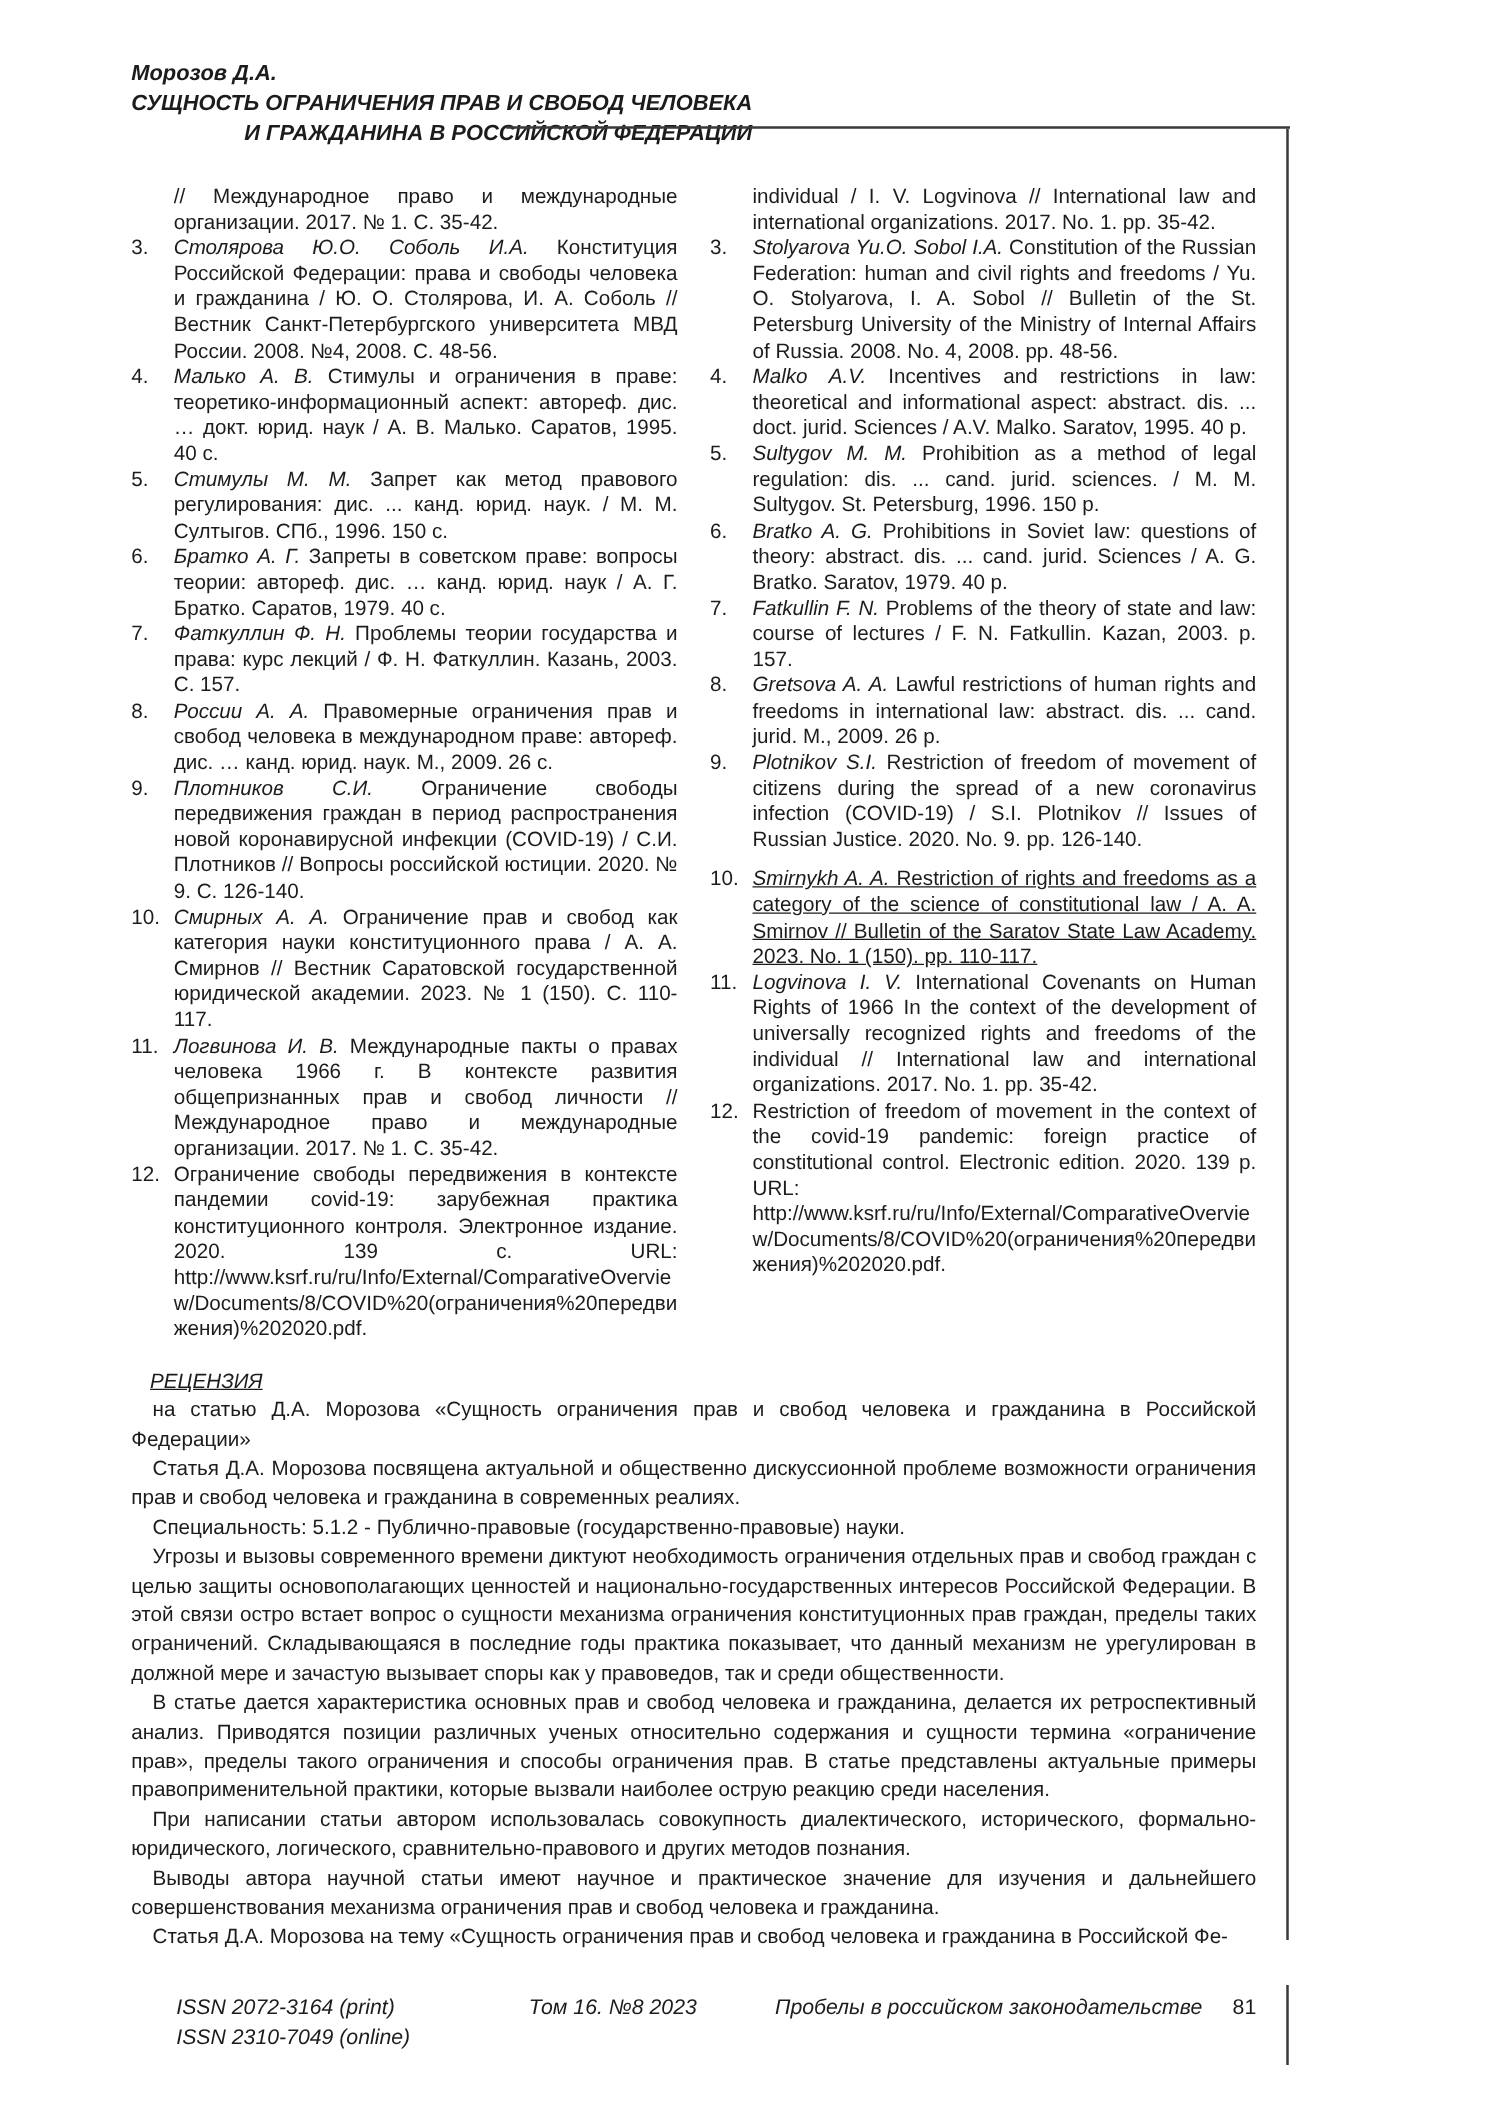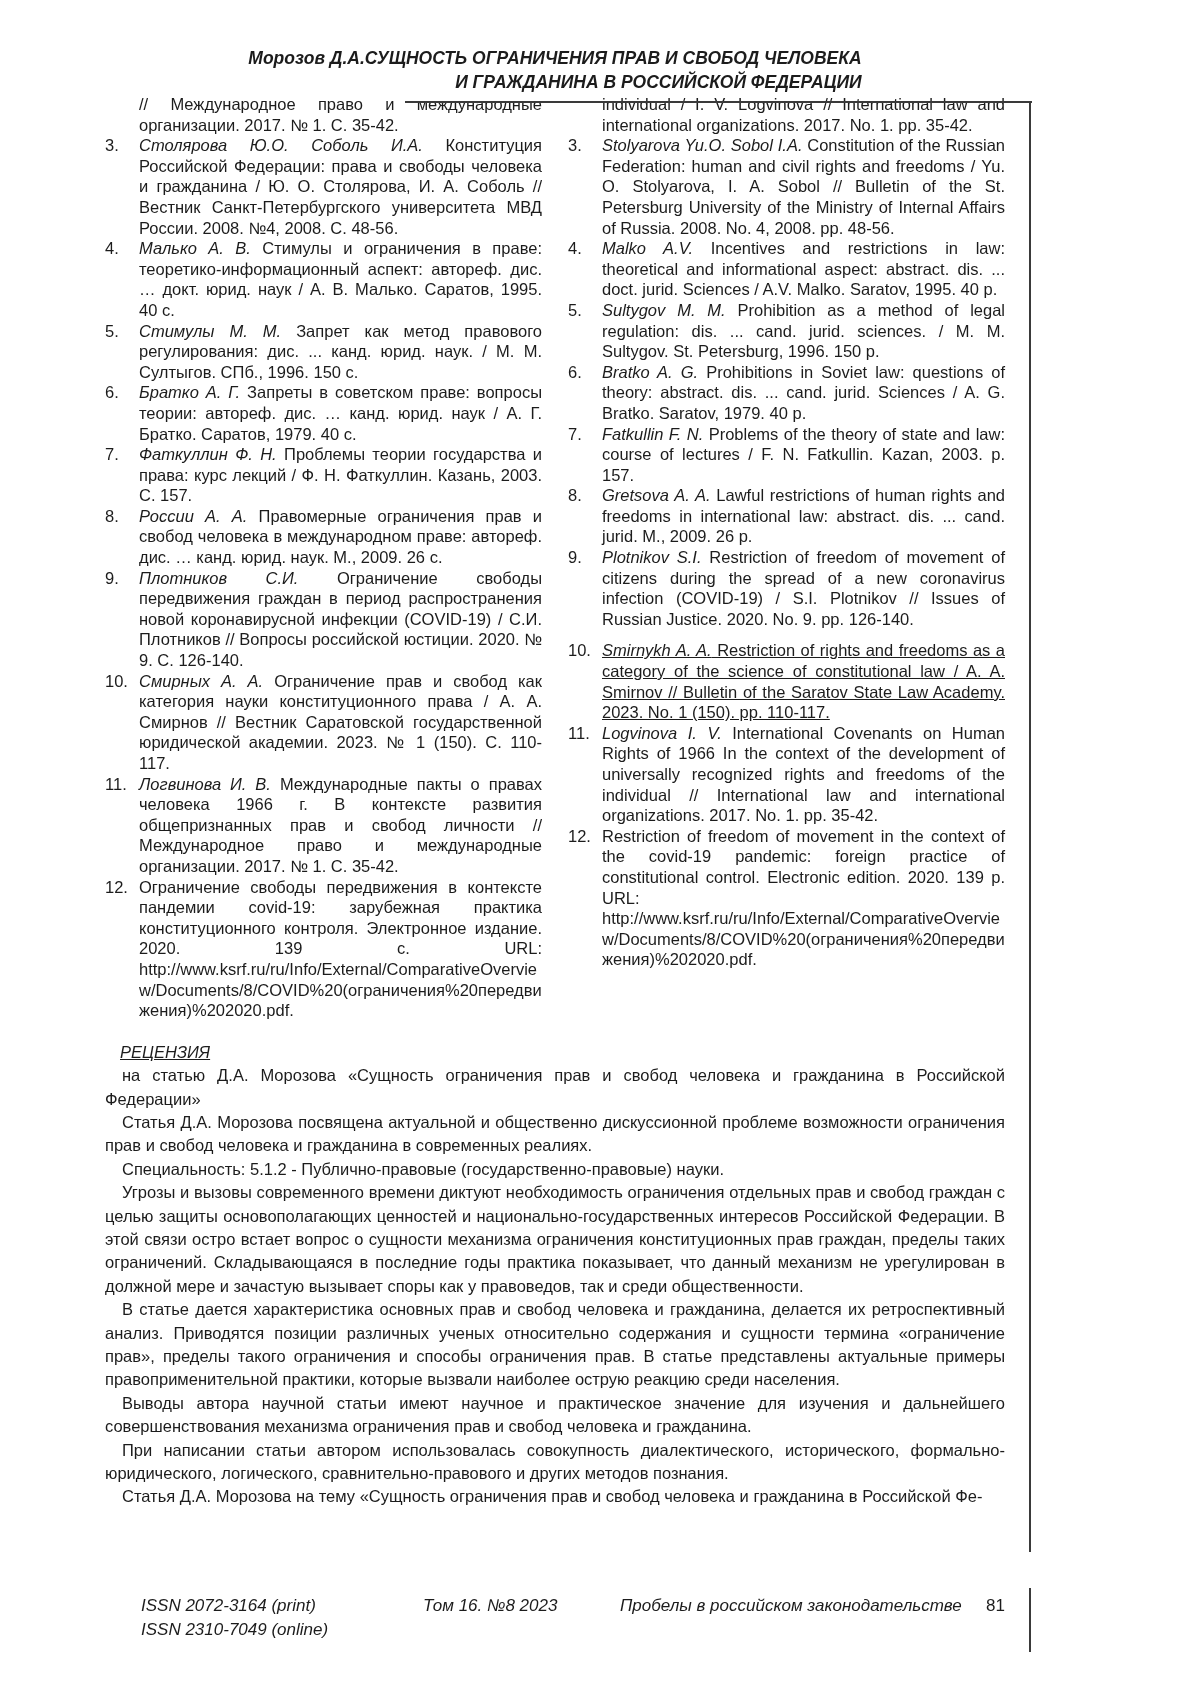--- a/index.html
+++ b/index.html
@@ -3,27 +3,27 @@
 <meta charset="utf-8">
 <style>
   * { margin:0; padding:0; box-sizing:border-box; }
   html,body { background:#ffffff; }
   body { width:1200px; font-family:"Liberation Sans", sans-serif; color:#1c1c1c; }
   .page { position:relative; width:1200px; height:1697px; background:#ffffff; overflow:hidden; }
   .content { position:absolute; left:105px; top:46px; width:900px; }
 
   
   header { display:flex; justify-content:center; align-items:flex-start;
-           font-weight:bold; font-style:italic; font-size:17.5px; line-height:24px; }
+           font-weight:bold; font-style:italic; font-size:17.5px; line-height:24px;flex-direction:column; }
   .author { white-space:nowrap; }
   .title { text-align:right; }
   .header-rule { position:absolute; left:405px; top:101px; width:627px; height:2px; background:#3a3a3a; }
 
   
-  .columns { display:flex; gap:26px; }
+  .columns { display:flex; gap:26px; margin-top:29px; }
   .col { width:437px; font-size:16.5px; line-height:20.6px; text-align:justify; overflow-wrap:anywhere; }
   .ref-cont { padding-left:34px; }
   .ref { padding-left:34px; text-indent:-34px; }
   .ref .num { display:inline-block; width:34px; text-indent:0; }
   .auth { font-style:italic; }
   .gap-before { margin-top:11px;text-decoration:underline; }
 
   
   .review { margin-top:20px; width:900px; font-size:16.5px; line-height:23.4px; text-align:justify; overflow-wrap:anywhere; }
   .review-heading { font-style:italic; text-decoration:underline; margin-left:15px; }
@@ -88,22 +88,22 @@
 
     </div>
 
     <section class="review">
       <div class="review-heading">РЕЦЕНЗИЯ</div>
       <p class="rp">на статью Д.А. Морозова «Сущность ограничения прав и свобод человека и гражданина в Российской Федерации»</p>
       <p class="rp">Статья Д.А. Морозова посвящена актуальной и общественно дискуссионной проблеме возможности ограничения прав и свобод человека и гражданина в современных реалиях.</p>
       <p class="rp">Специальность: 5.1.2 - Публично-правовые (государственно-правовые) науки.</p>
       <p class="rp">Угрозы и вызовы современного времени диктуют необходимость ограничения отдельных прав и свобод граждан с целью защиты основополагающих ценностей и национально-государственных интересов Российской Федерации. В этой связи остро встает вопрос о сущности механизма ограничения конституционных прав граждан, пределы таких ограничений. Складывающаяся в последние годы практика показывает, что данный механизм не урегулирован в должной мере и зачастую вызывает споры как у правоведов, так и среди общественности.</p>
       <p class="rp">В статье дается характеристика основных прав и свобод человека и гражданина, делается их ретроспективный анализ. Приводятся позиции различных ученых относительно содержания и сущности термина «ограничение прав», пределы такого ограничения и способы ограничения прав. В статье представлены актуальные примеры правоприменительной практики, которые вызвали наиболее острую реакцию среди населения.</p>
+      <p class="rp">При написании статьи автором использовалась совокупность диалектического, исторического, формально-юридического, логического, сравнительно-правового и других методов познания.</p>
       <p class="rp">Выводы автора научной статьи имеют научное и практическое значение для изучения и дальнейшего совершенствования механизма ограничения прав и свобод человека и гражданина.</p>
-      <p class="rp">При написании статьи автором использовалась совокупность диалектического, исторического, формально-юридического, логического, сравнительно-правового и других методов познания.</p>
       <p class="rp">Статья Д.А. Морозова на тему «Сущность ограничения прав и свобод человека и гражданина в Российской Фе-</p>
     </section>
 
   </div>
 
   <div class="header-rule"></div>
   <div class="vrule vrule-main"></div>
   <div class="vrule vrule-footer"></div>
 
   <footer>

